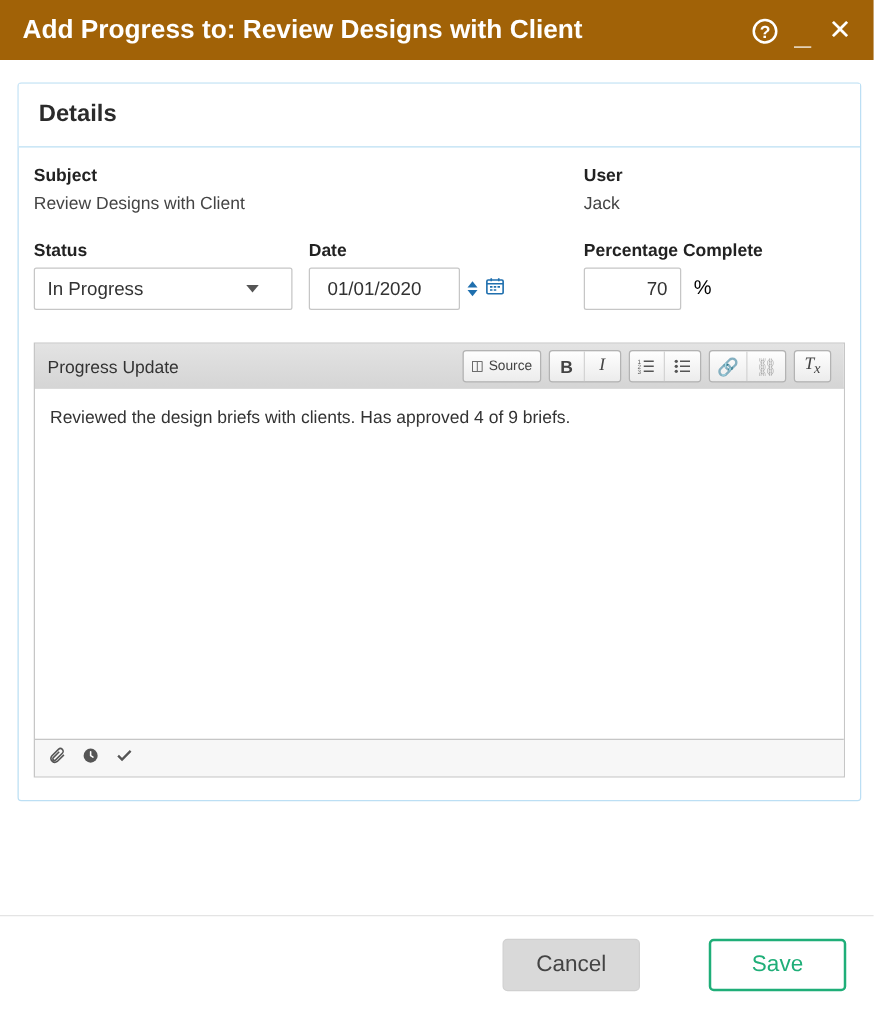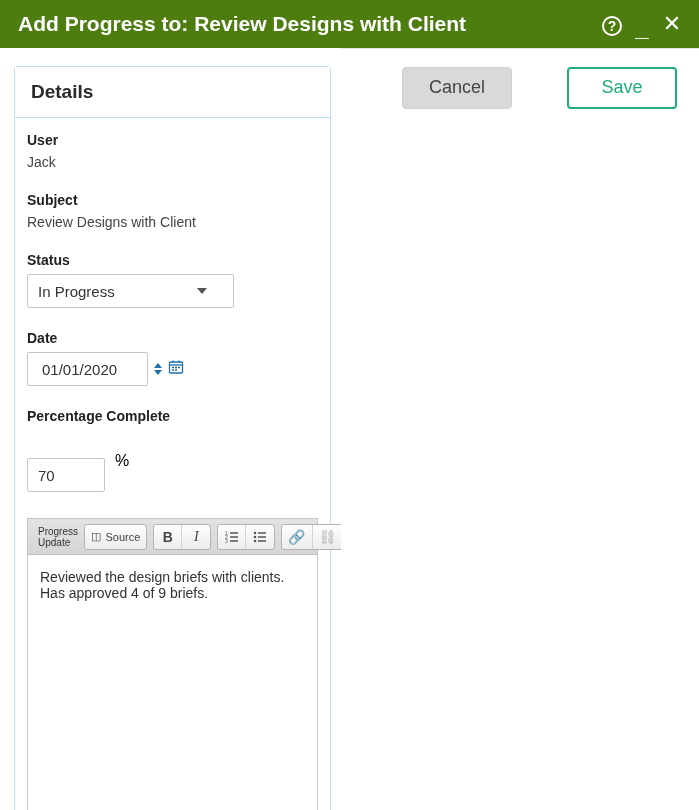--- a/index.html
+++ b/index.html
@@ -5,21 +5,21 @@
   * { box-sizing: border-box; margin: 0; padding: 0; }
   body {
     font-family: "Segoe UI", Arial, sans-serif;
     background: #fff;
     width: 699px;
     height: 810px;
     overflow: hidden;
     position: relative;
   }
   .titlebar {
-    background: #4d7c0f;
+    background: #a16207;
     color: #fff;
     height: 48px;
     display: flex;
     align-items: center;
     padding: 0 12px 0 18px;
   }
   .titlebar .title {
     font-size: 21px;
     font-weight: 600;
     flex: 1;
@@ -49,21 +49,21 @@
   }
   .close-x {
     font-size: 22px;
   }
   .content-wrap {
     position: absolute;
     top: 48px;
     left: 0; right: 0;
     bottom: 0;
     display: flex;
-    flex-direction: row;
+    flex-direction: column;
   }
   .scroll-area {
     flex: 1;
     overflow-y: scroll;
     padding: 18px 10px 18px 14px;
   }
   .scroll-area::-webkit-scrollbar { width: 14px; }
   .scroll-area::-webkit-scrollbar-track { background: #f0f0f0; }
   .scroll-area::-webkit-scrollbar-thumb { background: #c8c8c8; border-radius: 2px; }
   .panel {
@@ -151,37 +151,37 @@
     border-left: 4px solid transparent;
     border-right: 4px solid transparent;
   }
   .spinner .up { border-bottom: 5px solid #1f6fae; }
   .spinner .down { border-top: 5px solid #1f6fae; }
   .cal-icon {
     color: #1f6fae;
     cursor: pointer;
   }
   .pct-row { display:flex; align-items:center; gap:10px; }
-  .pct-row input.control { width: 78px; text-align: left; margin-top: 28px; }
+  .pct-row input.control { width: 78px; text-align: right; }
   .editor-box {
     border: 1px solid #c6c6c6;
     margin-top: 4px;
   }
   .editor-header {
     background: #d8d8d8;
     background: linear-gradient(#e3e3e3,#d5d5d5);
     height: 36px;
     display:flex;
     align-items:center;
     padding: 0 10px;
     border-bottom: 1px solid #c0c0c0;
     justify-content: space-between;
   }
   .editor-title {
-    font-size: 10px;
+    font-size: 14px;
     color: #333;
   }
   .toolbar {
     display:flex;
     align-items:center;
     gap:0;
   }
   .tool-group {
     display:flex;
     border: 1px solid #b3b3b3;
@@ -267,27 +267,27 @@
   <div class="icon"><span class="close-x">✕</span></div>
 </div>
 
 <div class="content-wrap">
   <div class="scroll-area">
     <div class="panel">
       <div class="panel-header">Details</div>
       <div class="panel-body">
 
         <div class="field-row">
+          <div class="field" style="width:440px">
+            <div class="label">Subject</div>
+            <div class="value-text">Review Designs with Client</div>
+          </div>
           <div class="field" style="width:180px">
             <div class="label">User</div>
             <div class="value-text">Jack</div>
-          </div>
-          <div class="field" style="width:440px">
-            <div class="label">Subject</div>
-            <div class="value-text">Review Designs with Client</div>
           </div>
         </div>
 
         <div class="field-row">
           <div class="field c1">
             <div class="label">Status</div>
             <div class="select-wrap">
               <select class="control">
                 <option>In Progress</option>
               </select>

